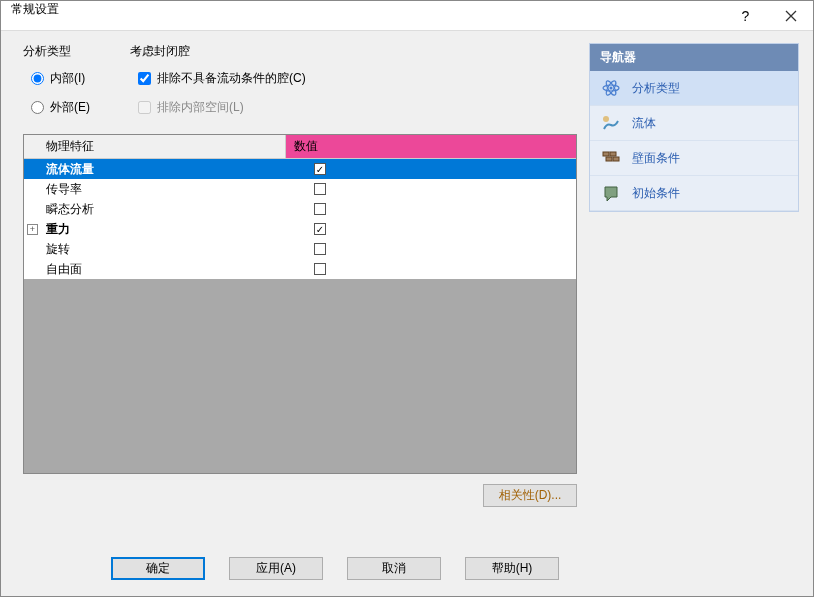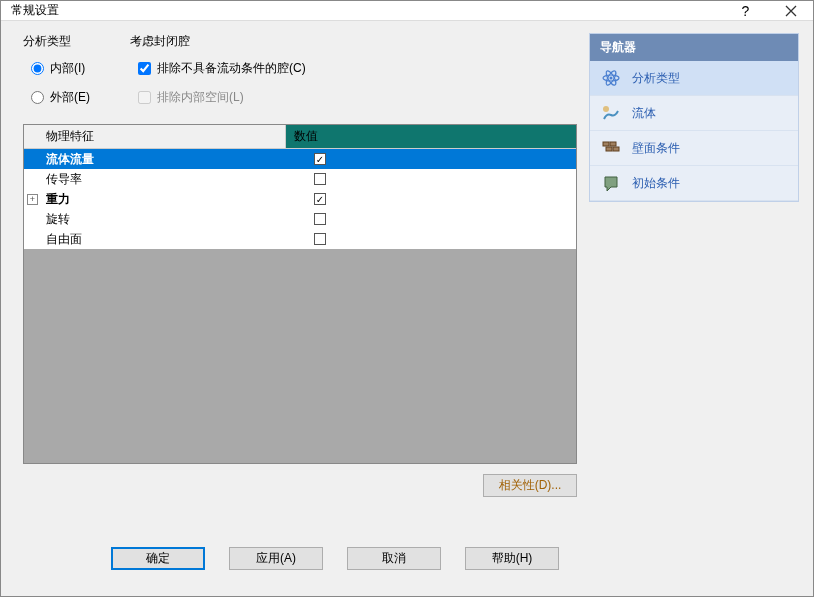--- a/index.html
+++ b/index.html
@@ -1,33 +1,33 @@
 <!DOCTYPE html>
 <html><head>
 <meta charset="utf-8">
 <style>
 * { box-sizing: border-box; margin: 0; padding: 0; font-family: "Microsoft YaHei", "SimSun", Arial, sans-serif; font-size: 12px; }
 body { background: #f0f0f0; width: 814px; height: 597px; overflow: hidden; border: 1px solid #888; }
-.titlebar { display: flex; align-items: center; height: 20px; background: #fff; border-bottom: 1px solid #ddd; padding-left: 10px; }
+.titlebar { display: flex; align-items: flex-start; height: 30px; background: #fff; border-bottom: 1px solid #ddd; padding-left: 10px; }
 .titlebar .title { flex: 1; }
 .titlebar .btn { width: 45px; height: 30px; display: flex; align-items: center; justify-content: center; font-size: 14px; cursor: pointer; }
 .content { display: flex; height: 511px; }
 .left { flex: 1; padding: 12px 12px 8px 22px; display: flex; flex-direction: column; }
 .fieldsets { display: flex; }
 .fieldset { border: none; margin-right: 40px; }
 .fieldset-label { margin-bottom: 10px; display: block; }
 .radio-row { display: flex; align-items: center; margin-bottom: 12px; margin-left: 8px; }
 .radio-row input[type=radio] { margin-right: 6px; width: 13px; height: 13px; }
 .check-row { display: flex; align-items: center; margin-bottom: 12px; margin-left: 8px; }
 .check-row input[type=checkbox] { margin-right: 6px; width: 13px; height: 13px; }
 .check-row.disabled { color: #888; }
 .table-wrap { margin-top: 6px; border: 1px solid #888; background: #a9a9a9; height: 340px; }
 .table-head { display: flex; background: #fff; border-bottom: 1px solid #ccc; }
 .table-head .col1 { width: 262px; padding: 3px 0 3px 22px; border-right: 1px solid #ccc; background: #f0f0f0; }
-.table-head .col2 { flex: 1; padding: 3px 8px; background: #0f766e; }
+.table-head .col2 { flex: 1; padding: 3px 8px; background: #ec4899; }
 .table-row { display: flex; background: #fff; height: 20px; align-items: center; gap: 20px; }
 .table-row.selected { background: #0078d7; color: #fff; }
 .table-row .col1 { width: 262px; padding-left: 22px; display: flex; align-items: center; position: relative; }
 .table-row .col2 { flex: 1; display: flex; padding-left: 8px; align-items: center; }
 .table-row .cb { width: 12px; height: 12px; border: 1px solid #555; background: #fff; display: flex; align-items: center; justify-content: center; font-size: 10px; color: #000; }
 .expand { position: absolute; left: 3px; width: 11px; height: 11px; border: 1px solid #888; display: flex; align-items: center; justify-content: center; font-size: 9px; color: #555; background: #fff; }
 .below-table { margin-top: 10px; display: flex; justify-content: flex-end; }
 .btn-std { min-width: 94px; height: 23px; background: #e1e1e1; border: 1px solid #adadad; cursor: pointer; padding: 0 10px; }
 .btn-std:disabled { color: #a16207; }
 .right { width: 224px; padding: 12px 14px 12px 0; }
@@ -97,20 +97,28 @@
           <div class="table-row">
             <div class="col1">
               <span style="font-weight: normal;">传导率</span>
             </div>
             <div class="col2">
               <span class="cb"></span>
             </div>
           </div>
           <div class="table-row">
             <div class="col1">
+              <span style="font-weight: normal;">瞬态分析</span>
+            </div>
+            <div class="col2">
+              <span class="cb"></span>
+            </div>
+          </div>
+          <div class="table-row">
+            <div class="col1">
               <span class="expand">+</span>
               <span style="font-weight: bold;">重力</span>
             </div>
             <div class="col2">
               <span class="cb">✓</span>
             </div>
           </div>
           <div class="table-row">
             <div class="col1">
               <span style="font-weight: normal;">旋转</span>

